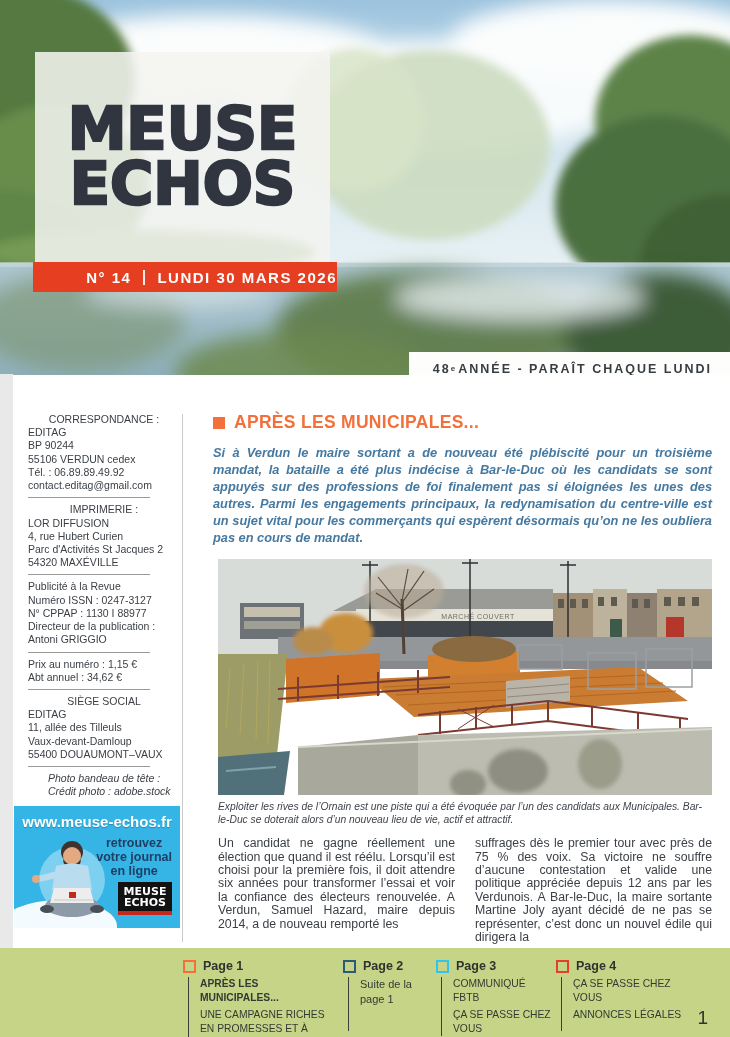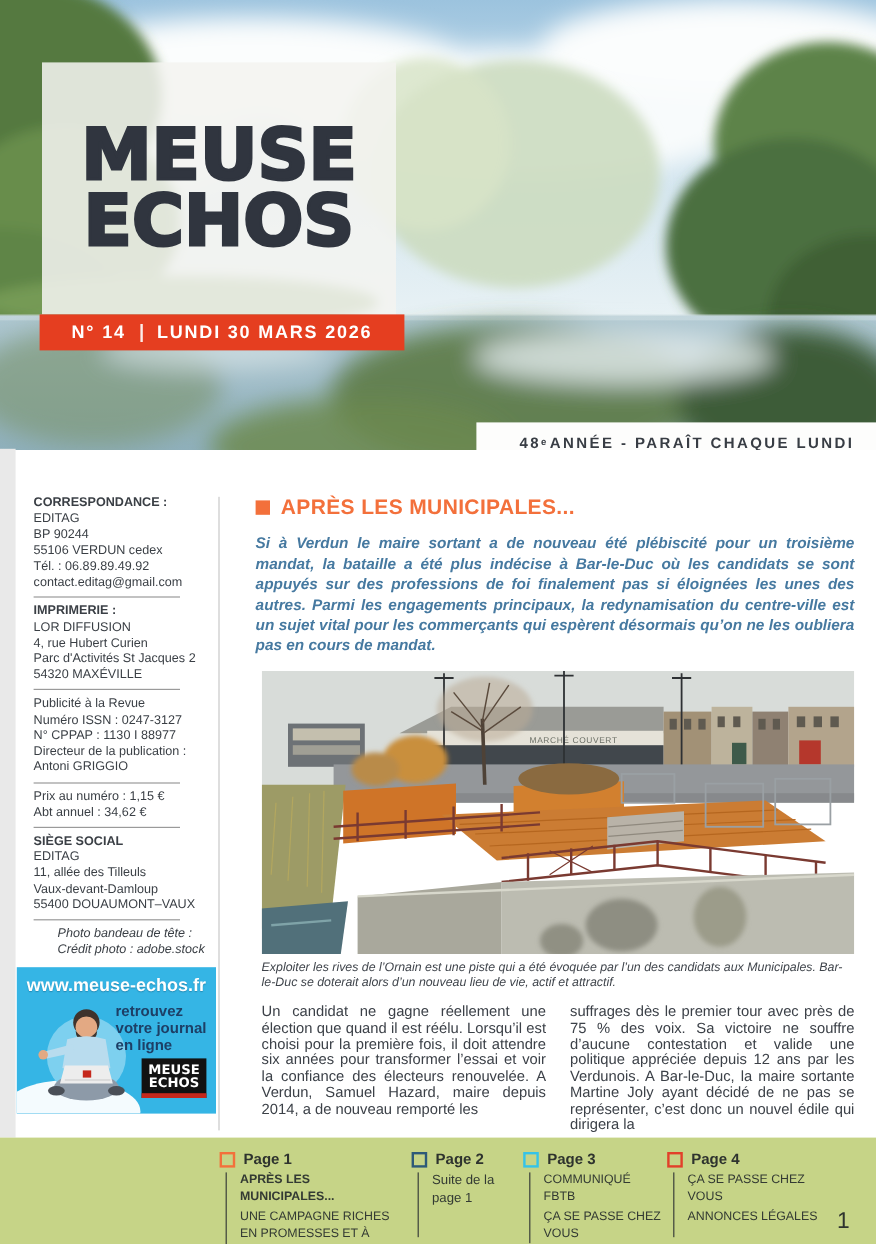--- a/index.html
+++ b/index.html
@@ -9,44 +9,44 @@
   
   .photo-header{position:absolute;left:0;top:0;width:730px;height:375px;overflow:hidden;}
   .photo-header svg{display:block;}
 
   .masthead-box{position:absolute;left:35px;top:52px;width:295px;height:210px;
     background:rgba(244,244,240,.87);display:flex;flex-direction:column;align-items:center;justify-content:center;}
   .masthead-title{font-family:"DejaVu Sans",sans-serif;font-weight:bold;font-size:59px;line-height:.93;
     color:#30353f;-webkit-text-stroke:2.5px #30353f;letter-spacing:0;}
 
   .issue-band{position:absolute;left:33px;top:262px;width:304px;height:30px;background:#e53e20;
-    display:flex;align-items:center;justify-content:center;gap:12px;color:#fff;font-weight:bold;
+    display:flex;align-items:center;justify-content:flex-end;gap:12px;color:#fff;font-weight:bold;
     font-size:15px;letter-spacing:1.5px;}
   .issue-sep{display:inline-block;width:2px;height:15px;background:#fff;opacity:.9;overflow:hidden;color:transparent;}
 
   .year-box{position:absolute;right:0;top:352px;height:33px;background:#fdfdfc;display:flex;align-items:center;
-    padding:0 18px 0 36px;font-weight:bold;font-size:12.5px;letter-spacing:2px;color:#383d44;white-space:nowrap;}
+    padding:0 18px 0 24px;font-weight:bold;font-size:12.5px;letter-spacing:2px;color:#383d44;white-space:nowrap;}
   .year-box sup{font-size:8px;margin-right:1px;}
 
   
   .page-edge{position:absolute;left:0;top:374px;width:13px;height:574px;background:#e9e9e9;}
 
   
   .sidebar{position:absolute;left:28px;top:413px;width:152px;font-size:10.5px;line-height:1.26;color:#3a3f45;}
-  .sb-title{font-weight:bold;}
+  .sb-title{font-weight:normal;text-align:center;}
   .sb-hr{border:0;border-top:1px solid #9a9a9a;width:122px;margin:5px 0 5px 0;}
   .sb-credit{font-style:italic;margin-left:20px;}
   .divider-v{position:absolute;left:182px;top:414px;width:1px;height:528px;background:#c9c9c9;}
 
   
   .ad{position:absolute;left:14px;top:806px;width:166px;height:122px;background:#35b5e5;overflow:hidden;}
   .ad svg{position:absolute;left:0;bottom:0;}
   .ad-url{position:absolute;top:7px;left:0;right:0;text-align:center;color:#fff;font-weight:bold;font-size:15px;
     text-shadow:0 1px 1px rgba(0,60,90,.35);}
-  .ad-tagline{position:absolute;top:31px;right:8px;text-align:left;color:#1d3f66;font-weight:bold;
+  .ad-tagline{position:absolute;top:31px;right:8px;text-align:center;color:#1d3f66;font-weight:bold;
     font-size:12.5px;line-height:1.1;}
   .ad-logo{position:absolute;right:8px;bottom:13px;width:54px;background:#121212;color:#fff;text-align:center;
     font-family:"DejaVu Sans",sans-serif;font-weight:bold;font-size:11px;line-height:1.02;padding:4px 0 3px;
     border-bottom:4px solid #c5281c;}
 
   
   .main{position:absolute;left:213px;top:412px;width:499px;}
   .kicker{display:flex;align-items:center;gap:9px;}
   .kicker-square{width:12px;height:12px;background:#f3703b;flex:0 0 auto;}
   .kicker-text{color:#f3703b;font-weight:bold;font-size:17.5px;letter-spacing:.3px;}

